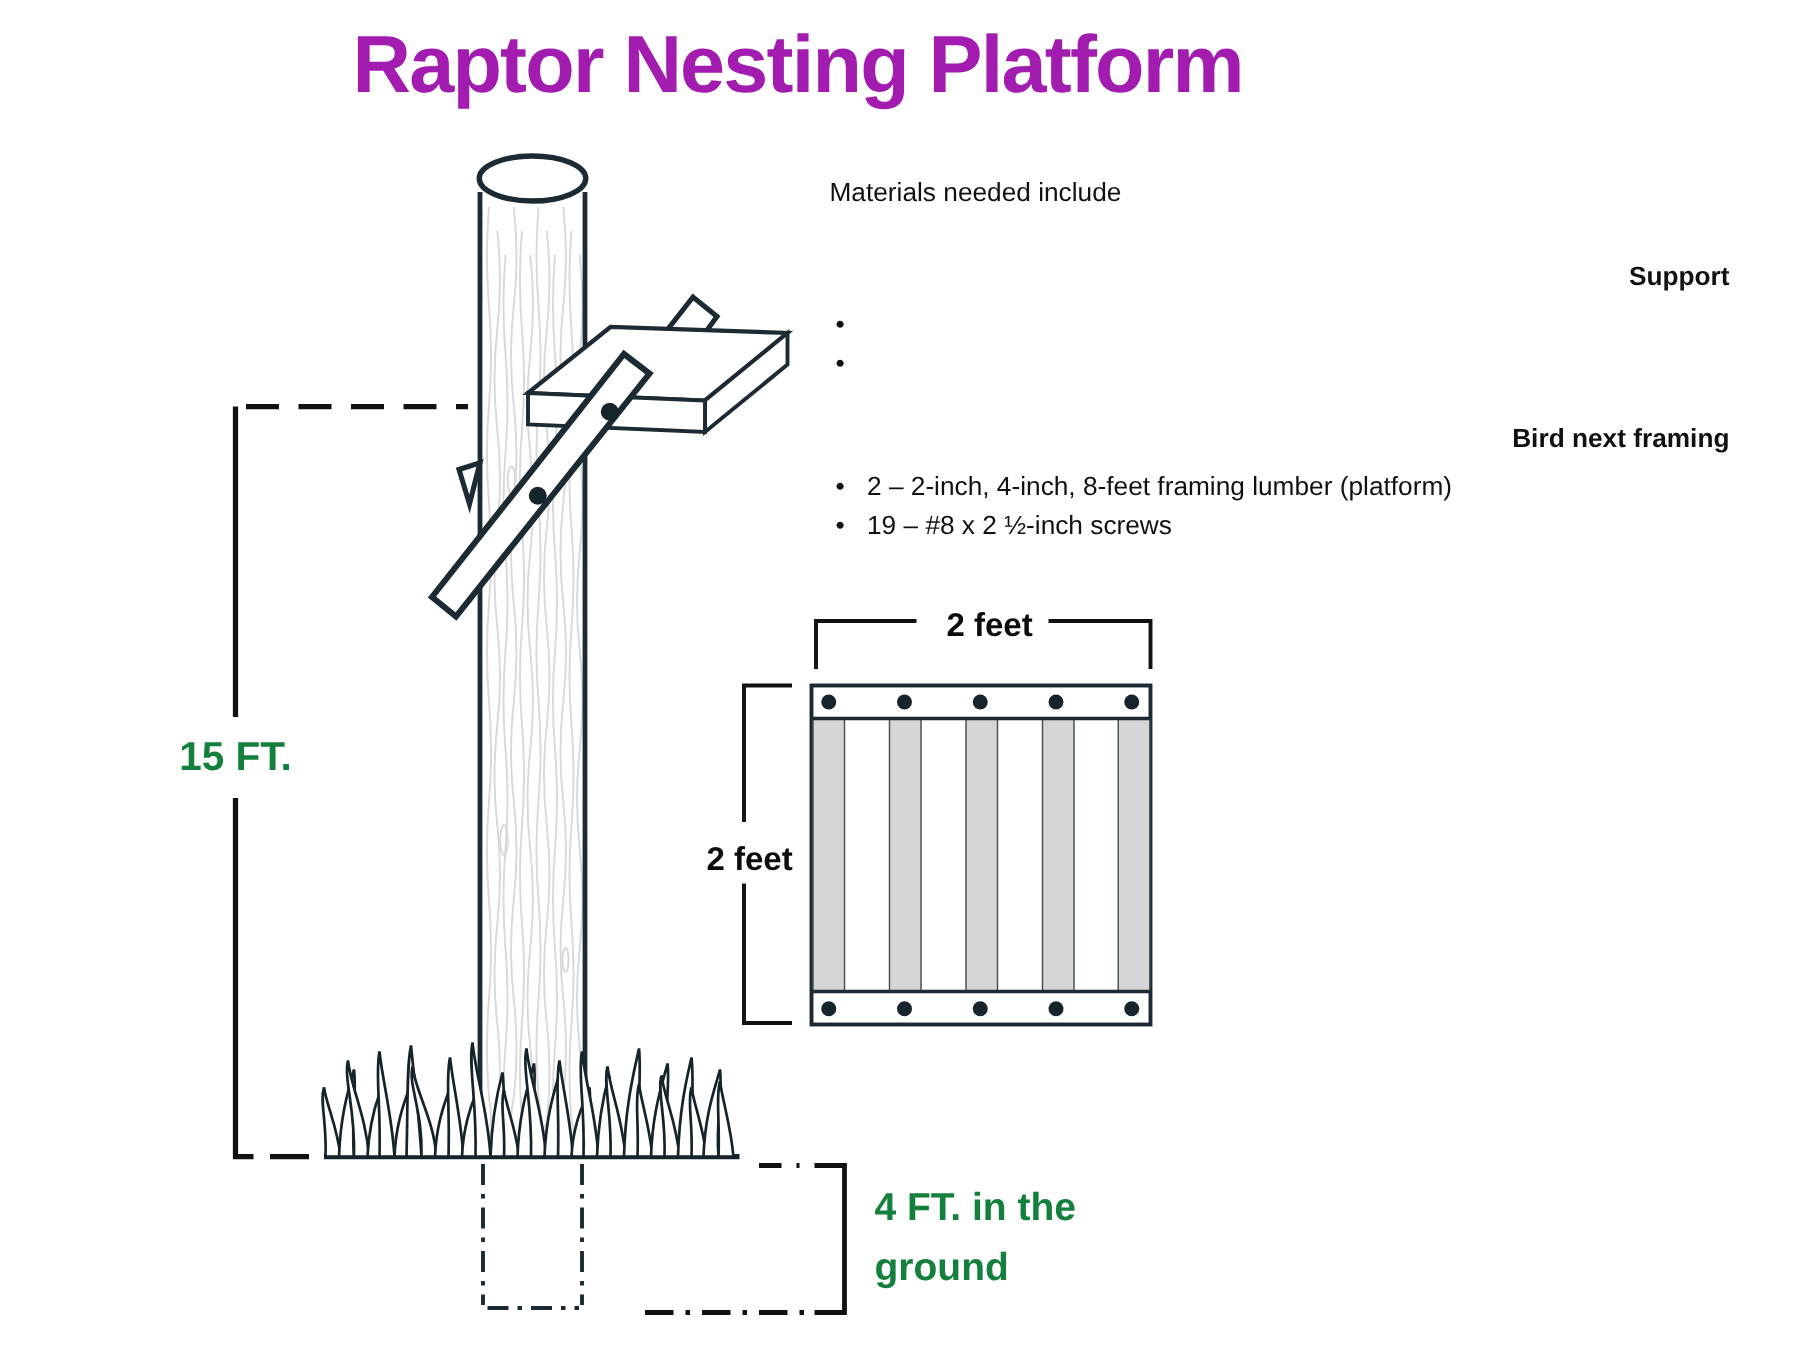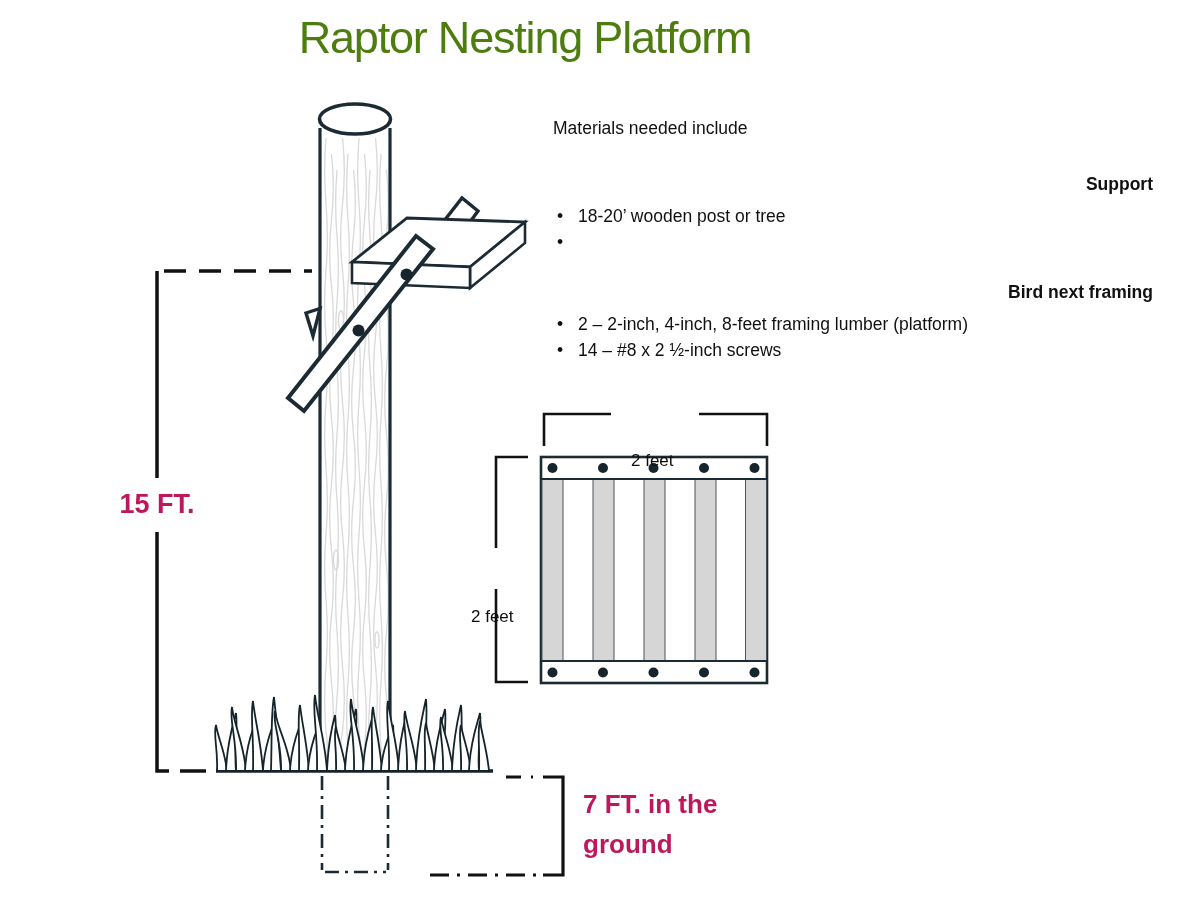--- a/index.html
+++ b/index.html
@@ -7,36 +7,36 @@
     --screw:#16242c; --text:#111111; --background:#ffffff;
   }
   html,body{margin:0;padding:0;background:#fff;}
   .canvas{
     position:relative;width:1200px;height:900px;background:var(--background);
     font-family:"Liberation Sans","DejaVu Sans",sans-serif;color:var(--text);
     overflow:hidden;
   }
   .page-title{
     position:absolute;left:235px;top:12px;width:580px;text-align:center;
-    font-size:45px;font-weight:400;letter-spacing:-1.2px;color:#4d7c0f;
+    font-size:54px;font-weight:700;letter-spacing:-1.2px;color:#a21caf;
     white-space:nowrap;margin:0;
   }
   svg.diagram{position:absolute;left:0;top:0;}
   
   .shape{fill:#fff;stroke:var(--outline);stroke-linejoin:miter;}
   .grainline{stroke:var(--wood-grain);fill:none;stroke-width:1.3;}
   .dimline{stroke:#111;fill:none;}
   .slat{fill:var(--slat-fill);stroke:#49545b;stroke-width:1;}
   .screw{fill:var(--screw);stroke:none;}
   .grassblade{fill:#fff;stroke:#15242b;stroke-width:1.8;}
   
-  .dim-label{position:absolute;font-weight:700;color:#be185d;}
+  .dim-label{position:absolute;font-weight:700;color:#15803d;}
   .label-15ft{left:107px;top:489px;width:100px;text-align:center;font-size:27px;}
   .label-5ft{left:583px;top:784px;width:165px;font-size:26px;line-height:40px;}
-  .label-2ft{position:absolute;font-size:17px;font-weight:400;color:#0d0d0d;white-space:nowrap;margin-top:47px;}
+  .label-2ft{position:absolute;font-size:22px;font-weight:700;color:#0d0d0d;white-space:nowrap;}
   .label-2ft-top{left:631px;top:404px;}
   .label-2ft-left{left:471px;top:560px;}
   
   .materials{position:absolute;left:553px;top:118px;width:600px;font-size:17.5px;line-height:20px;}
   .mat-heading{font-weight:400;margin:0 0 36px 0;}
   .mat-sub{font-weight:700;margin:0 0 9px 0;text-align:right;}
   .mat-item{display:flex;line-height:26px;}
   .bullet{width:14px;flex:0 0 14px;margin-right:11px;text-align:center;}
   .mat-section2{margin-top:27px;}
 </style>
@@ -176,43 +176,42 @@
       <path class="dimline" stroke-width="2.6" d="M699,414 H767 V446"></path>
     </g>
 
     <g>
       <path class="dimline" stroke-width="2.6" d="M528,457 H496 V548"></path>
       <path class="dimline" stroke-width="2.6" d="M496,589 V682 H528"></path>
     </g>
   </svg>
 
   <div class="dim-label label-15ft">15 FT.</div>
-  <div class="dim-label label-5ft">7 FT. in the ground</div>
+  <div class="dim-label label-5ft">4 FT. in the ground</div>
   <div class="label-2ft label-2ft-top">2 feet</div>
   <div class="label-2ft label-2ft-left">2 feet</div>
 
   <div class="materials">
     <div class="mat-heading">Materials needed include</div>
 
     <div class="mat-section">
       <div class="mat-sub">Support</div>
       <div class="mat-item">
         <span class="bullet">•</span>
-        <span>18-20’ wooden post or tree</span>
       </div>
       <div class="mat-item">
         <span class="bullet">•</span>
       </div>
     </div>
 
     <div class="mat-section mat-section2">
       <div class="mat-sub">Bird next framing</div>
       <div class="mat-item">
         <span class="bullet">•</span>
         <span>2 – 2-inch, 4-inch, 8-feet framing lumber (platform)</span>
       </div>
       <div class="mat-item">
         <span class="bullet">•</span>
-        <span>14 – #8 x 2 ½-inch screws</span>
+        <span>19 – #8 x 2 ½-inch screws</span>
       </div>
     </div>
   </div>
 </div>
 
 </body></html>

